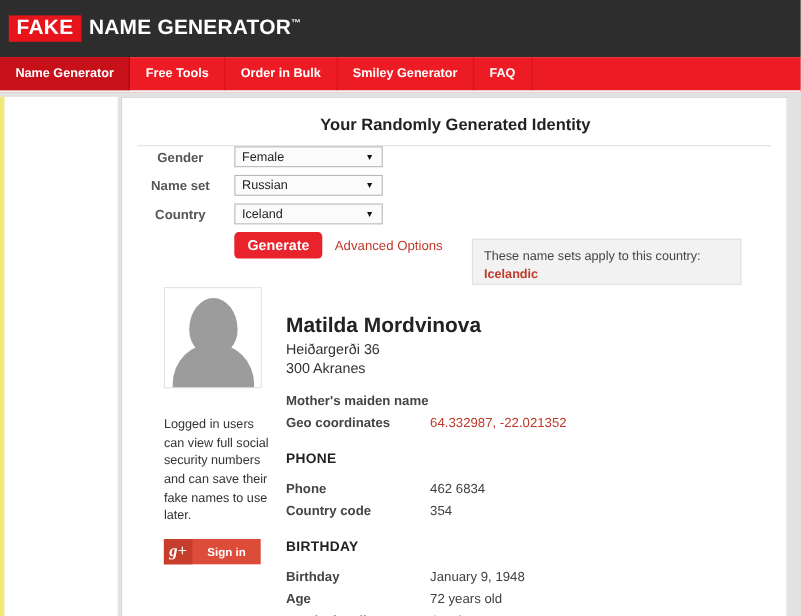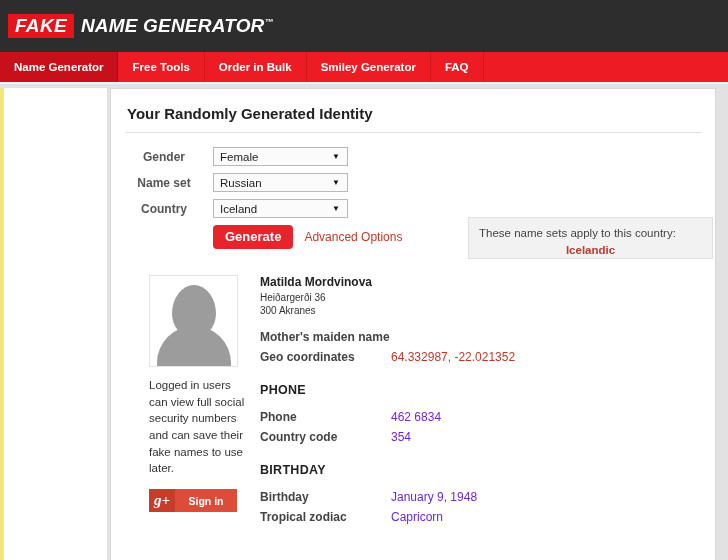--- a/index.html
+++ b/index.html
@@ -22,21 +22,20 @@
     background: #2d2d2d;
     display: flex;
     align-items: center;
     padding-left: 8px;
     box-sizing: border-box;
   }
   .logo {
     display: flex;
     align-items: center;
     gap: 7px;
-    font-style: italic;
   }
   .logo-fake {
     background: #e8141c;
     color: #ffffff;
     font-weight: bold;
     font-size: 19px;
     letter-spacing: 0.3px;
     padding: 2px 7px 3px 7px;
     line-height: 1;
   }
@@ -103,21 +102,21 @@
     border-bottom: none;
     box-sizing: border-box;
     padding: 0 14px;
   }
   .card-title {
     font-size: 15px;
     font-weight: bold;
     color: #222;
     padding: 16px 0 10px 2px;
     border-bottom: 1px solid #e0e0e0;
-    margin-bottom: 14px;
+    text-align: center;
   }
 
   
   .form-row {
     display: flex;
     align-items: center;
     margin-bottom: 7px;
   }
   .form-label {
     width: 78px;
@@ -171,36 +170,35 @@
   }
   .advanced-link {
     color: #c0392b;
     font-size: 12px;
     cursor: pointer;
   }
 
   
   .info-box {
     position: absolute;
-    left: 468px;
+    left: 429px;
     top: 133px;
     width: 245px;
     height: 42px;
     background: #f2f2f2;
     border: 1px solid #e0e0e0;
     box-sizing: border-box;
     padding: 7px 10px;
     font-size: 11.5px;
     color: #444;
     line-height: 1.45;
   }
   .info-box .country-lang {
     color: #c0392b;
     font-weight: bold;
-    text-align: center;
   }
 
   
   .identity {
     display: flex;
     margin-top: 26px;
   }
   .id-left {
     width: 98px;
     margin-left: 24px;
@@ -232,21 +230,21 @@
     transform: translateX(-50%);
     width: 74px;
     height: 48px;
     background: #9c9c9c;
     border-radius: 40px 40px 0 0;
   }
   .logged-text {
     font-size: 11.5px;
     color: #333;
     line-height: 1.45;
-    margin-top: 10px;
+    margin-top: 25px;
   }
   .signin-btn {
     display: flex;
     align-items: stretch;
     width: 88px;
     height: 23px;
     background: #dd4b39;
     margin-top: 12px;
     cursor: pointer;
   }
@@ -270,27 +268,28 @@
     display: flex;
     align-items: center;
     justify-content: center;
   }
 
   .id-right {
     margin-left: 13px;
     flex: 1;
   }
   .person-name {
-    font-size: 12px;
+    font-size: 19px;
     font-weight: bold;
     color: #222;
     margin-bottom: 2px;
+    margin-top: 25px;
   }
   .addr-line {
-    font-size: 10px;
+    font-size: 13px;
     color: #333;
     line-height: 1.3;
   }
   .curious {
     margin-top: 11px;
     font-size: 12px;
     color: #333;
   }
   .curious b { color: #222; }
   .curious a {
@@ -307,21 +306,21 @@
   .kv-table td {
     padding: 3px 0;
     font-size: 12px;
     vertical-align: top;
   }
   .kv-key {
     width: 131px;
     font-weight: bold;
     color: #444;
   }
-  .kv-val { color: #6d28d9; }
+  .kv-val { color: #404040; }
   .kv-val.red { color: #c0392b; }
 
   .section-head {
     font-size: 12.5px;
     font-weight: bold;
     color: #222;
     letter-spacing: 0.3px;
     margin-top: 16px;
   }
 </style>
@@ -427,20 +426,24 @@
           </table>
 
         <div class="section-head">BIRTHDAY</div>
         <table class="kv-table">
           <tbody>
               <tr>
             <td class="kv-key">Birthday</td>
             <td class="kv-val">January 9, 1948</td>
           </tr>
           <tr>
+            <td class="kv-key">Age</td>
+            <td class="kv-val">72 years old</td>
+          </tr>
+          <tr>
             <td class="kv-key">Tropical zodiac</td>
             <td class="kv-val">Capricorn</td>
           </tr>
         </tbody>
           </table>
 
       </div>
     </div>
   </div>
 

